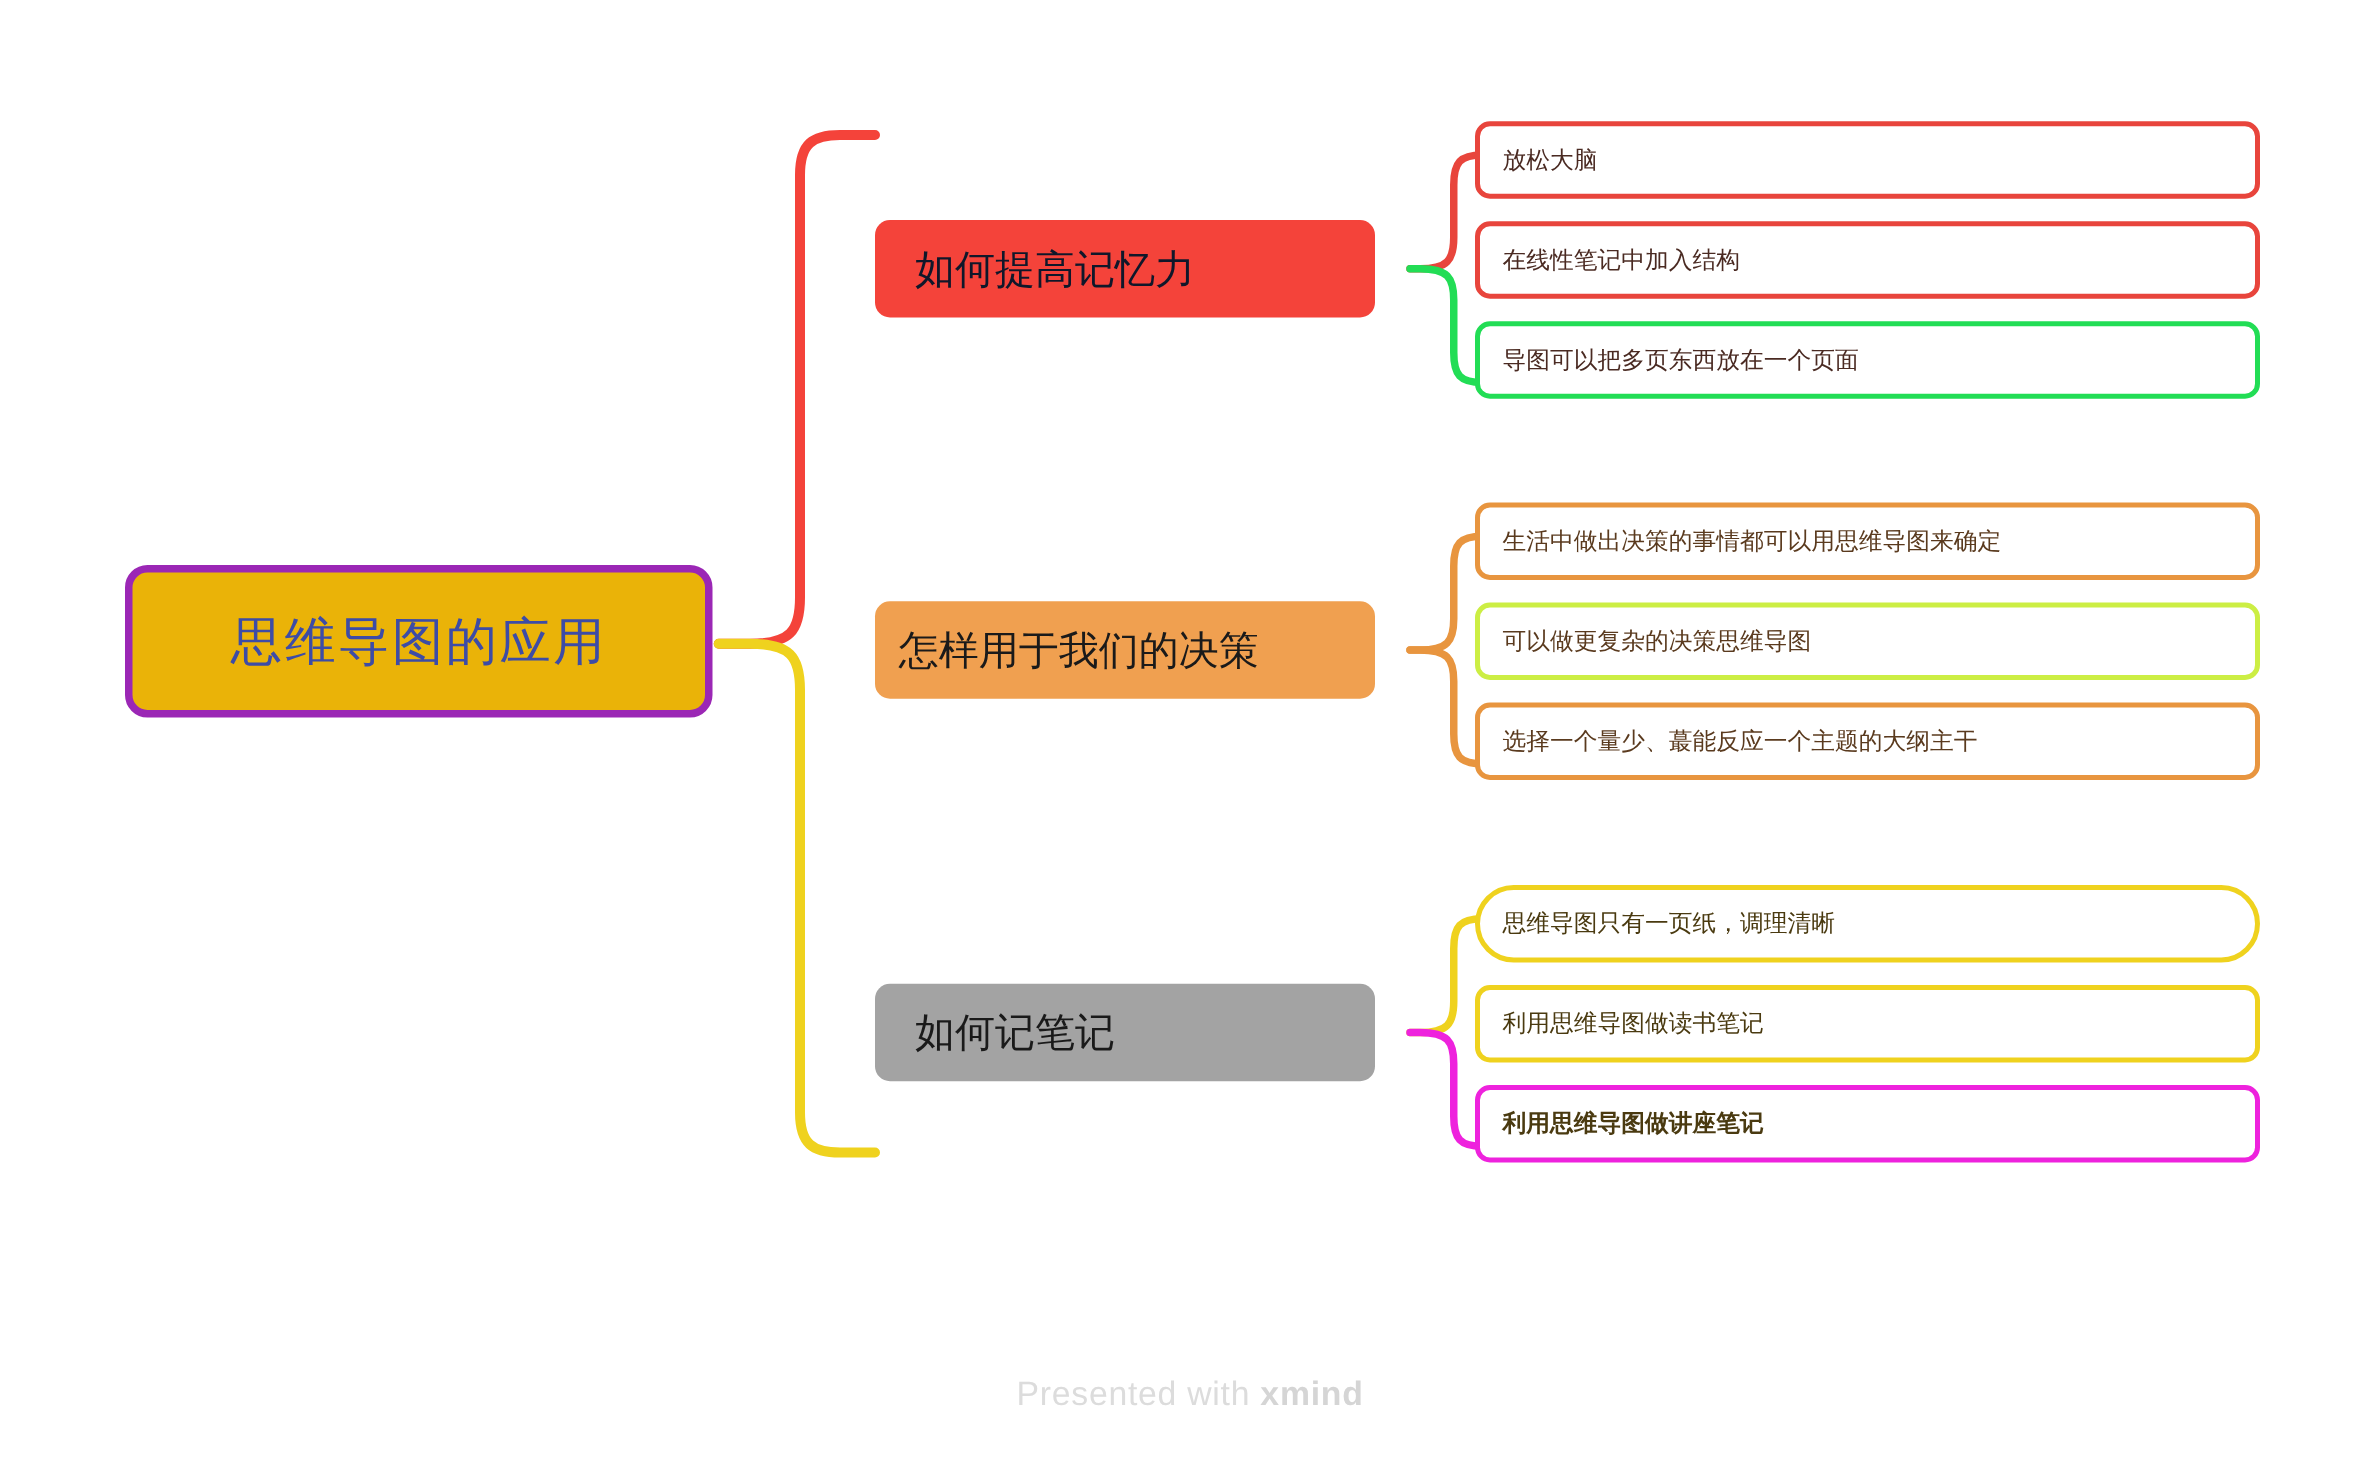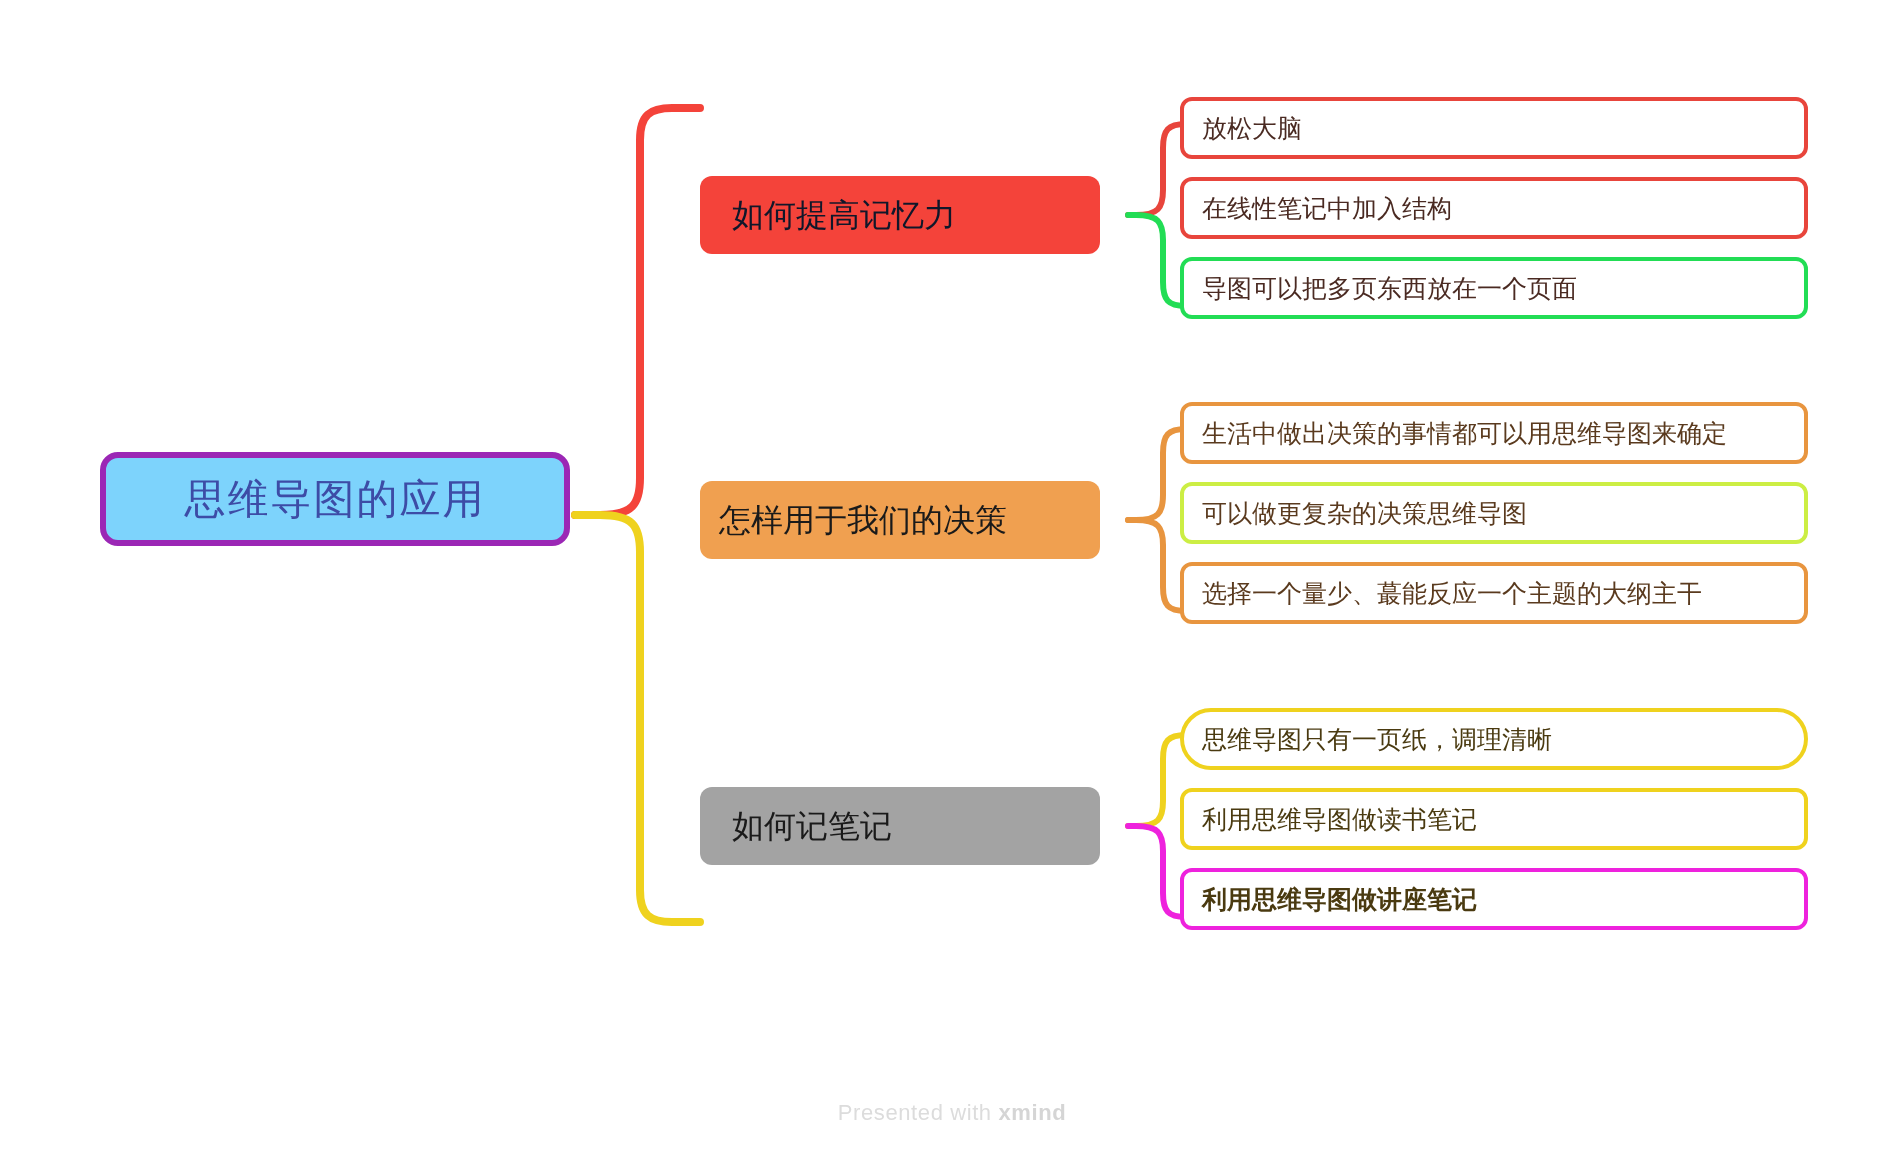--- a/index.html
+++ b/index.html
@@ -27,25 +27,25 @@
     height: 1176px;
     pointer-events: none;
   }
 
   
   .root-node {
     position: absolute;
     left: 100px;
     top: 452px;
     width: 470px;
-    height: 94px;
+    height: 122px;
     box-sizing: border-box;
     border: 6px solid #9B27B5;
     border-radius: 18px;
-    background: #7dd3fc;
+    background: #eab308;
     display: flex;
     align-items: center;
     justify-content: center;
   }
   .root-label {
     font-size: 41px;
     color: #3D4CA6;
     letter-spacing: 2px;
     line-height: 1;
     white-space: nowrap;
@@ -76,33 +76,33 @@
     box-sizing: border-box;
     border-radius: 12px;
     border-style: solid;
     border-width: 4px;
     background: #ffffff;
     display: flex;
     align-items: center;
     padding-left: 18px;
   }
   .leaf-label {
-    font-size: 25px;
+    font-size: 19px;
     line-height: 1;
     white-space: nowrap;
   }
 
   
   .footer {
     position: absolute;
     left: 0;
     top: 1100px;
     width: 1904px;
     text-align: center;
-    font-size: 22px;
+    font-size: 27px;
     color: #DCDCDC;
     letter-spacing: 0.6px;
     user-select: none;
   }
   .footer .brand {
     font-weight: bold;
     color: #D5D5D5;
   }
 </style>
 </head>

